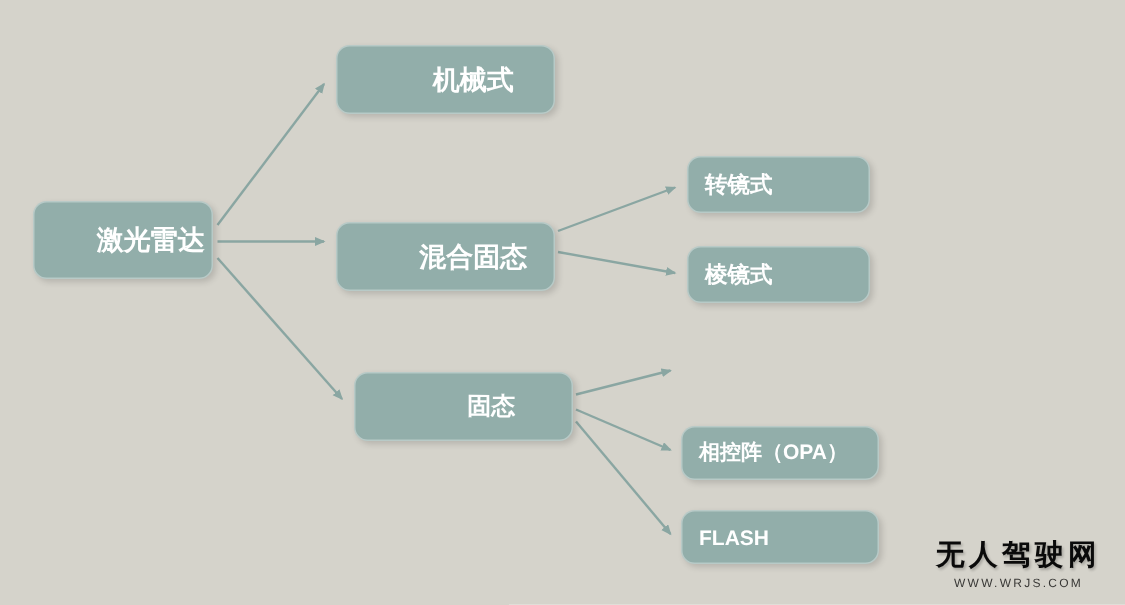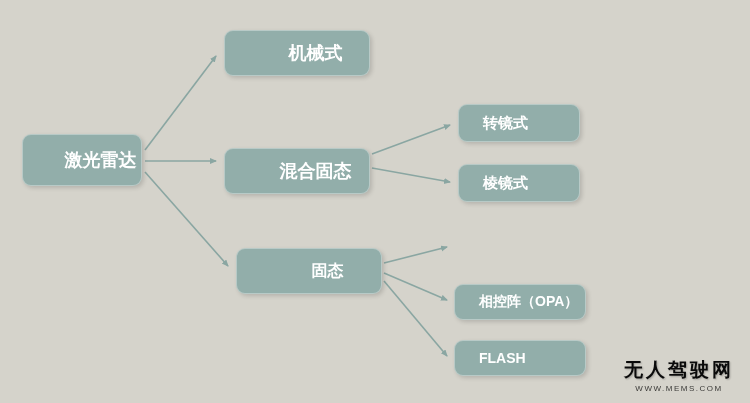--- a/index.html
+++ b/index.html
@@ -31,21 +31,21 @@
     display: flex;
     align-items: center;
     justify-content: center;
     box-shadow: 2px 2px 4px rgba(0,0,0,0.15);
     box-sizing: border-box;
     white-space: nowrap;
     padding-left: 37px;
   }
   .node.left-align {
     justify-content: flex-start;
-    padding-left: 24px;
+    padding-left: 11px;
   }
   
   #node-lidar      { left: 22px;  top: 134px; width: 120px; height: 52px; font-size: 18px; }
   #node-mechanical { left: 224px; top: 30px;  width: 146px; height: 46px; font-size: 18px; }
   #node-hybrid     { left: 224px; top: 138px; width: 146px; height: 46px; font-size: 18px; margin-top: 10px; }
   #node-solid      { left: 236px; top: 248px; width: 146px; height: 46px; font-size: 16px; }
   #node-rotating   { left: 458px; top: 104px; width: 122px; height: 38px; font-size: 15px; }
   #node-prism      { left: 458px; top: 164px; width: 122px; height: 38px; font-size: 15px; }
   #node-mems       { left: 454px; top: 227px; width: 263px; height: 36px; font-size: 14px; }
   #node-opa        { left: 454px; top: 284px; width: 132px; height: 36px; font-size: 14px; }
@@ -108,16 +108,16 @@
 
   <div class="node left-align" id="node-prism">棱镜式</div>
 
 
   <div class="node left-align" id="node-flash">FLASH</div>
 
   <div class="node left-align" id="node-opa">相控阵（OPA）</div>
 
   <div class="watermark">
     <div class="watermark-title">无人驾驶网</div>
-    <div class="watermark-sub">WWW.MEMS.COM</div>
+    <div class="watermark-sub">WWW.WRJS.COM</div>
   </div>
 
 </div>
 
 </body></html>

